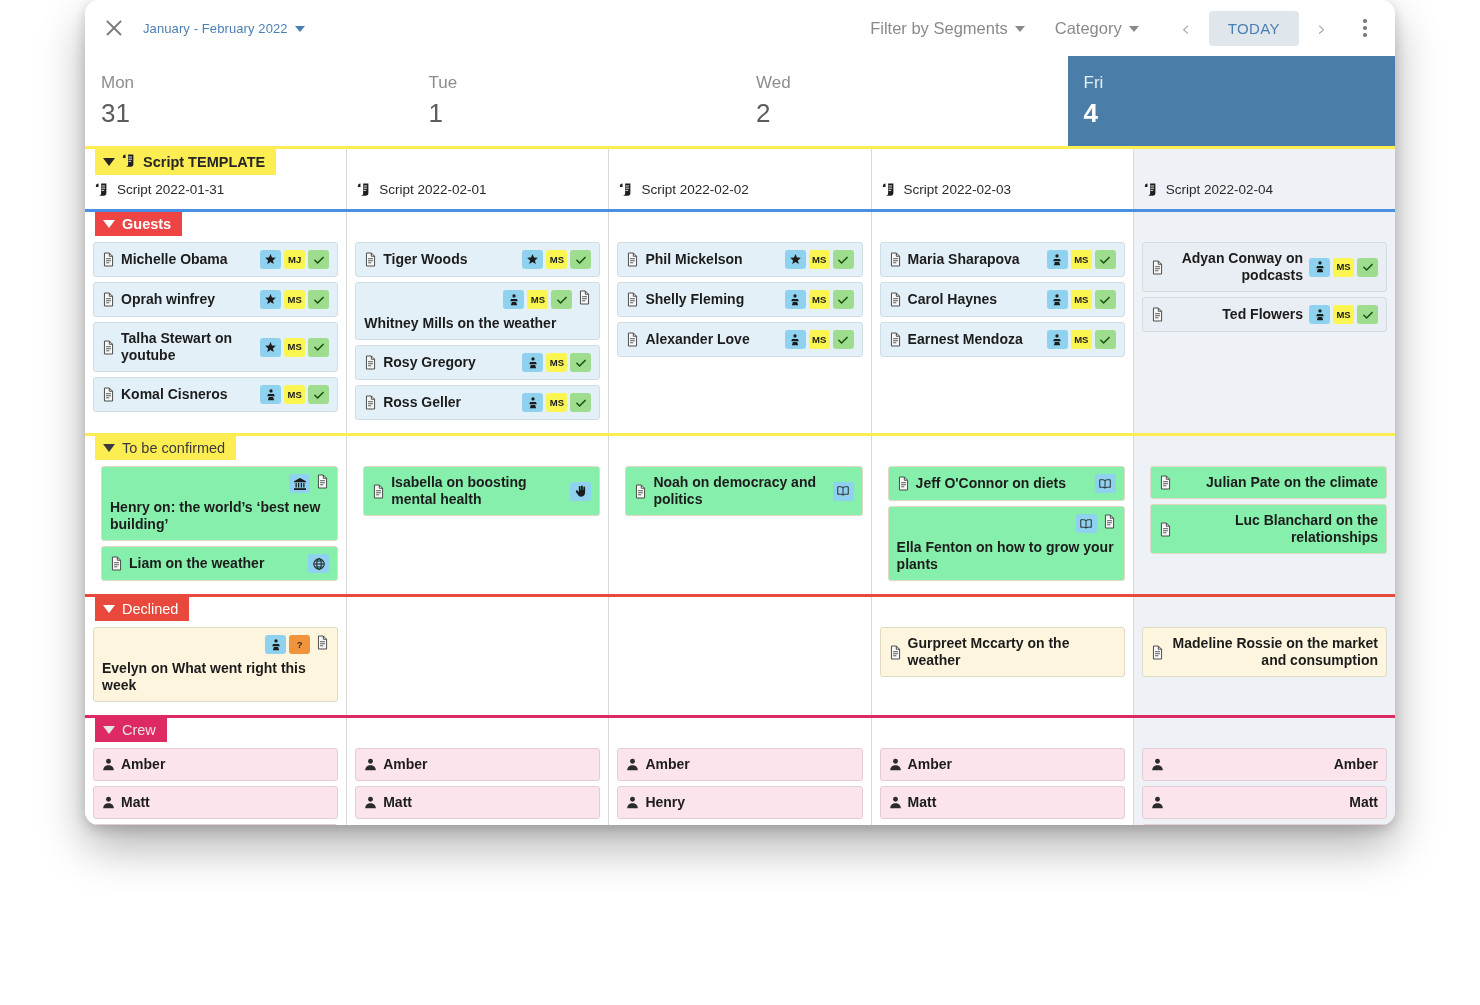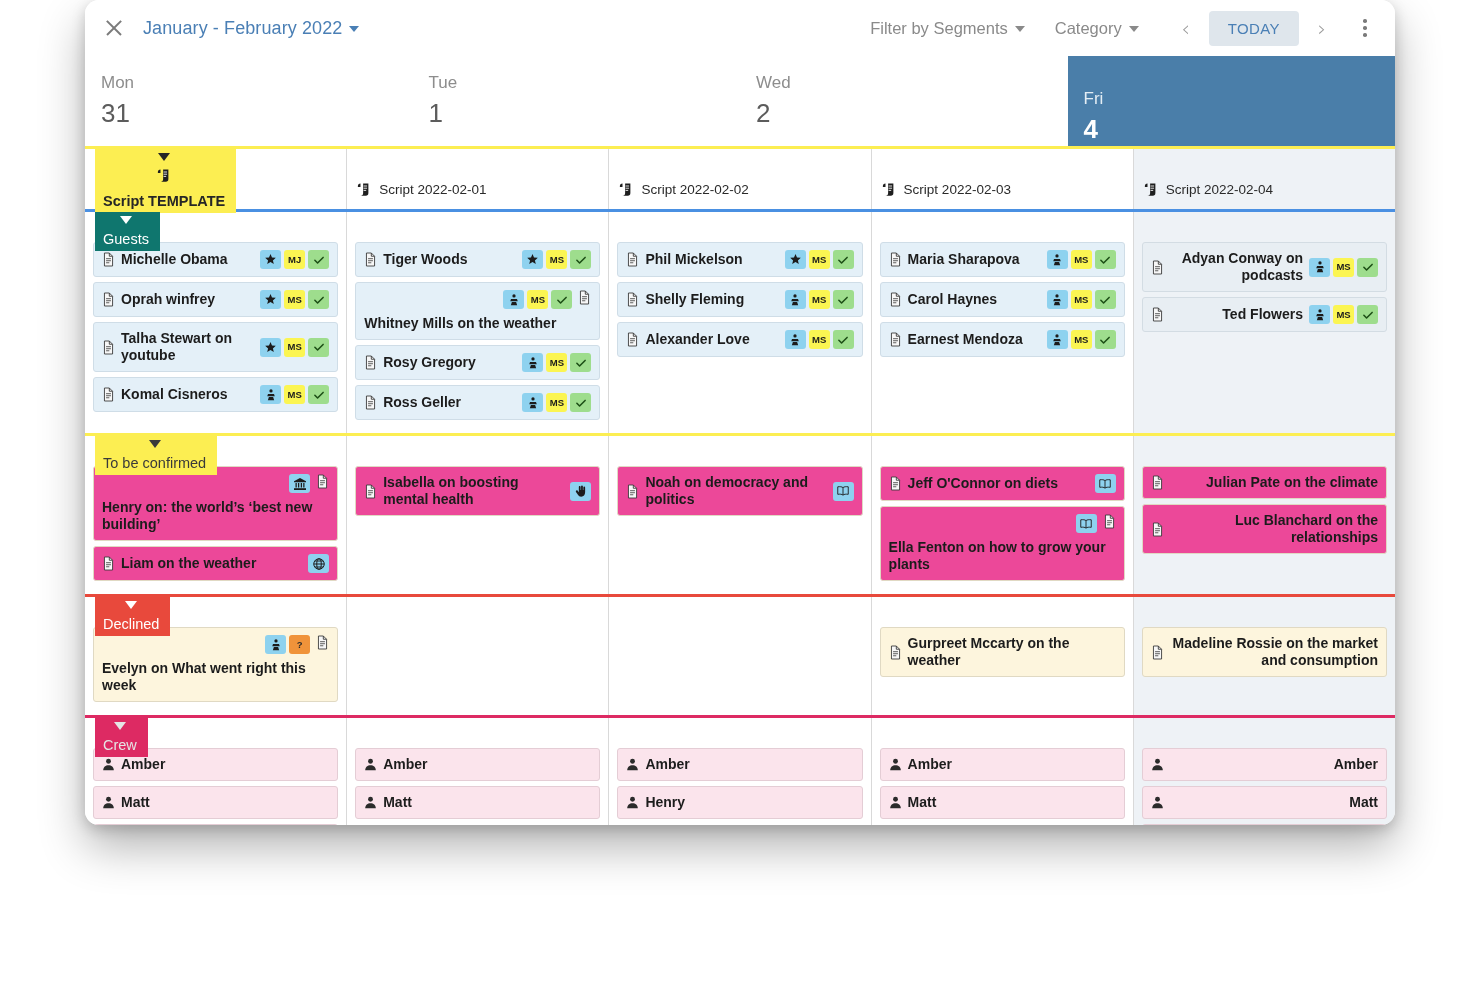--- a/index.html
+++ b/index.html
@@ -46,21 +46,21 @@
     position: absolute;
     left: 3px; top: 12px;
     width: 20px; height: 1.8px;
     background: #7b7b7b;
   }
   .tb-close::before { transform: rotate(45deg); }
   .tb-close::after  { transform: rotate(-45deg); }
 
   .tb-title {
     margin-left: 16px;
-    font-size: 18px;
+    font-size: 13px;
     color: #4a7fb5;
     font-weight: 400;
     letter-spacing: .1px;
     cursor: pointer;
   }
   .caret {
     display: inline-block;
     width: 0; height: 0;
     border-left: 5px solid transparent;
     border-right: 5px solid transparent;
@@ -119,21 +119,21 @@
   .dayhdr {
     flex: 1 1 0;
     padding: 16px 0 0 16px;
     background: #ffffff;
   }
   .dayhdr.today { background: #4a7ea9; }
   .dayhdr .dow {
     font-size: 17px; color: #8d8d8d; font-weight: 400;
     line-height: 22px;
   }
-  .dayhdr.today .dow { color: #e3edf4; margin-top: 16px; }
+  .dayhdr.today .dow { color: #e3edf4; }
   .dayhdr .dnum {
     font-size: 26px; color: #5c5c5c; font-weight: 400;
     line-height: 34px; margin-top: 2px;
   }
   .dayhdr.today .dnum { color: #ffffff; font-weight: 700; }
 
   
   .section { position: relative; }
   .sec-rule { height: 3px; width: 100%; }
   .sec-cols { display: flex; position: relative; }
@@ -151,32 +151,31 @@
     position: absolute;
     left: 10px; top: 0px;
     z-index: 6;
     display: inline-flex;
     align-items: center;
     gap: 7px;
     padding: 4px 11px 4px 8px;
     font-size: 14.5px;
     line-height: 16px;
     white-space: nowrap;
-    flex-direction: column;
   }
   .sec-label .tri {
     width: 0; height: 0;
     border-left: 6px solid transparent;
     border-right: 6px solid transparent;
     border-top: 8px solid currentColor;
     display: inline-block;
   }
   .sec-label.yellow { background: #FCEE52; color: #262626; font-weight: 700; }
   .sec-label.yellow2 { background: #FCEE52; color: #3a3a3a; font-weight: 400; }
-  .sec-label.blue   { background: #0f766e; color: #ffffff; font-weight: 400; }
+  .sec-label.blue   { background: #ef4444; color: #ffffff; font-weight: 700; }
   .sec-label.red    { background: #e8493c; color: #ffffff; font-weight: 400; }
   .sec-label.crimson{ background: #dd2a63; color: #e5e5e5; font-weight: 400; }
 
   .pad-for-label { padding-top: 30px; }
 
   
   .card {
     border: 1px solid #d6d6d6;
     border-radius: 3px;
     margin-bottom: 5px;
@@ -196,21 +195,21 @@
     flex: 1 1 auto;
     min-width: 0;
   }
   .card.wrap { flex-wrap: wrap; align-items: flex-start; }
   .card.wrap .badges { order: 1; margin-left: auto; }
   .card.wrap .doc-ico { order: 2; }
   .card.wrap .ctext { order: 3; flex-basis: 100%; }
 
   .card.guest  { background: #e4f0f8; border-color: #cfdde7; }
   .card.guest.today { background: #e8eef3; border-color: #d3dce3; }
-  .card.confirm{ background: #ec4899; border-color: #e0d9c3; }
+  .card.confirm{ background: #86efac; border-color: #e0d9c3; margin-left: 8px; }
   .card.declined{background: #fdf5dd; border-color: #e0d9c3; }
   .card.crew   { background: #fbe4ec; border-color: #e4cdd5; }
 
   .doc-ico {
     flex: 0 0 auto;
     width: 13px; height: 15px;
     position: relative;
     display: inline-block;
   }
   .doc-ico svg { display: block; }

